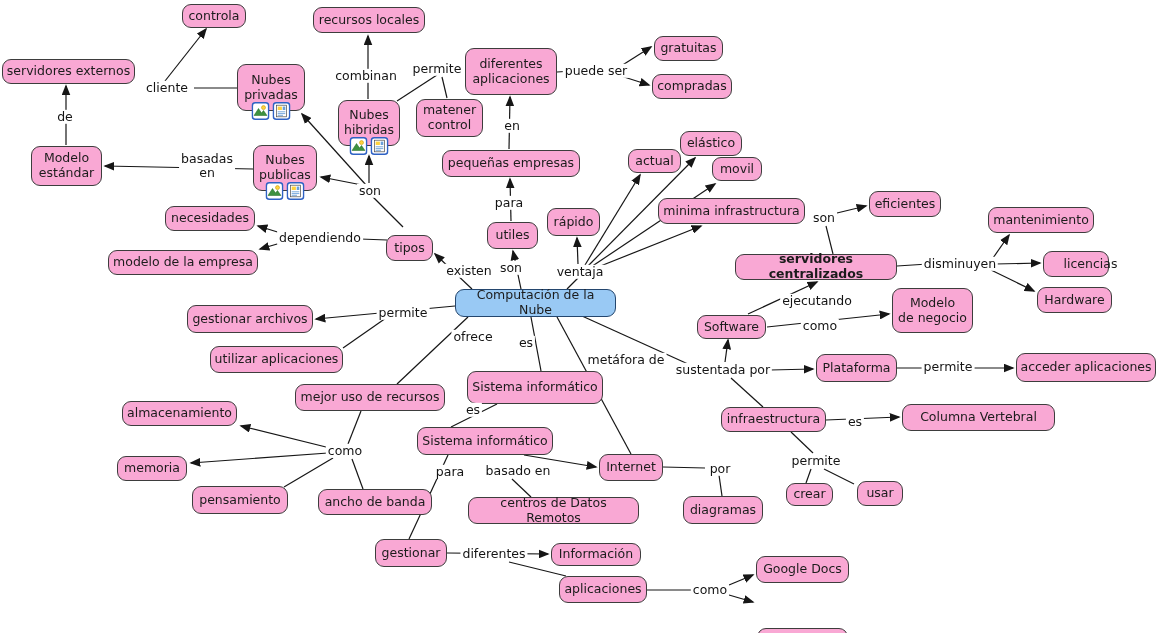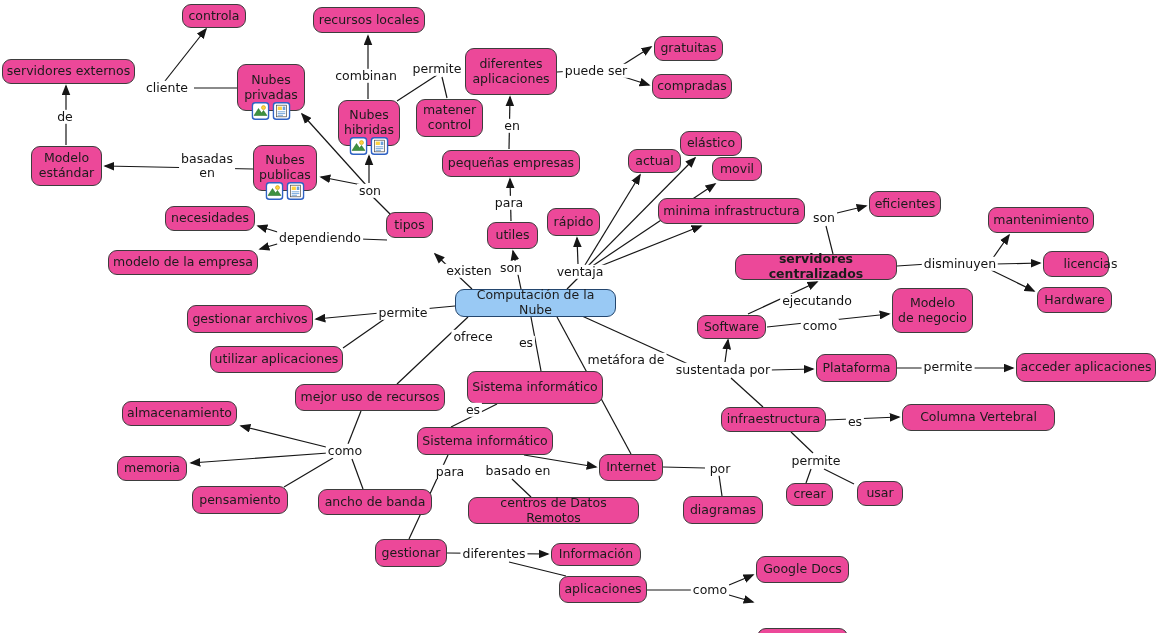--- a/index.html
+++ b/index.html
@@ -4,21 +4,21 @@
 <style>
   html,body{margin:0;padding:0;background:#ffffff;}
   #canvas{
     position:relative;width:1158px;height:633px;background:#ffffff;overflow:hidden;
     font-family:"DejaVu Sans","Liberation Sans",sans-serif;
   }
   #edges{position:absolute;left:0;top:0;}
   #edges line{stroke:#161616;stroke-width:1.2px;}
   .node{
     position:absolute;box-sizing:border-box;
-    background:#ec4899;border:1.4px solid #3d3d3d;border-radius:9px;
+    background:#f9a8d4;border:1.4px solid #3d3d3d;border-radius:9px;
     display:flex;align-items:center;justify-content:center;text-align:center;
     font-size:12.5px;color:#1c1c1c;line-height:1.18;padding:1px 3px;
   }
   .node span{white-space:pre-line;}
   .node.main{background:#99c9f4;border-color:#24466e;}
   .link-label{
     position:absolute;transform:translate(-50%,-50%);
     background:#ffffff;padding:0 2px;font-size:12.5px;color:#141414;
     white-space:pre-line;text-align:center;line-height:1.15;
   }
@@ -197,21 +197,21 @@
       <div class="node" style="left: 31px; top: 146px; width: 71px; height: 40px;">
         <span>Modelo
 estándar</span>
       </div>
       <div class="node" style="left: 165px; top: 206px; width: 90px; height: 25px;">
         <span>necesidades</span>
       </div>
       <div class="node" style="left: 108px; top: 250px; width: 150px; height: 25px;">
         <span>modelo de la empresa</span>
       </div>
-      <div class="node" style="left: 386px; top: 212px; width: 47px; height: 26px;">
+      <div class="node" style="left: 386px; top: 235px; width: 47px; height: 26px;">
         <span>tipos</span>
       </div>
       <div class="node" style="left: 487px; top: 222px; width: 51px; height: 27px;">
         <span>utiles</span>
       </div>
       <div class="node" style="left: 547px; top: 208px; width: 53px; height: 28px;">
         <span>rápido</span>
       </div>
       <div class="node" style="left: 628px; top: 149px; width: 53px; height: 24px;">
         <span>actual</span>

